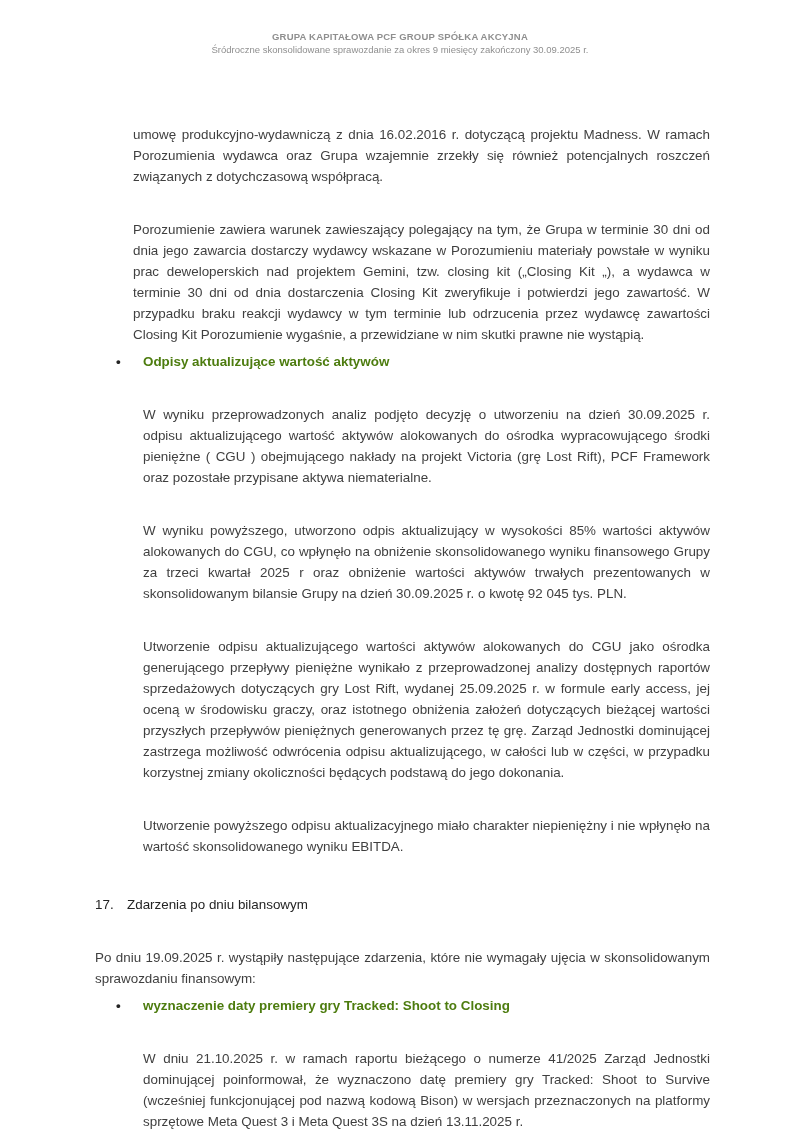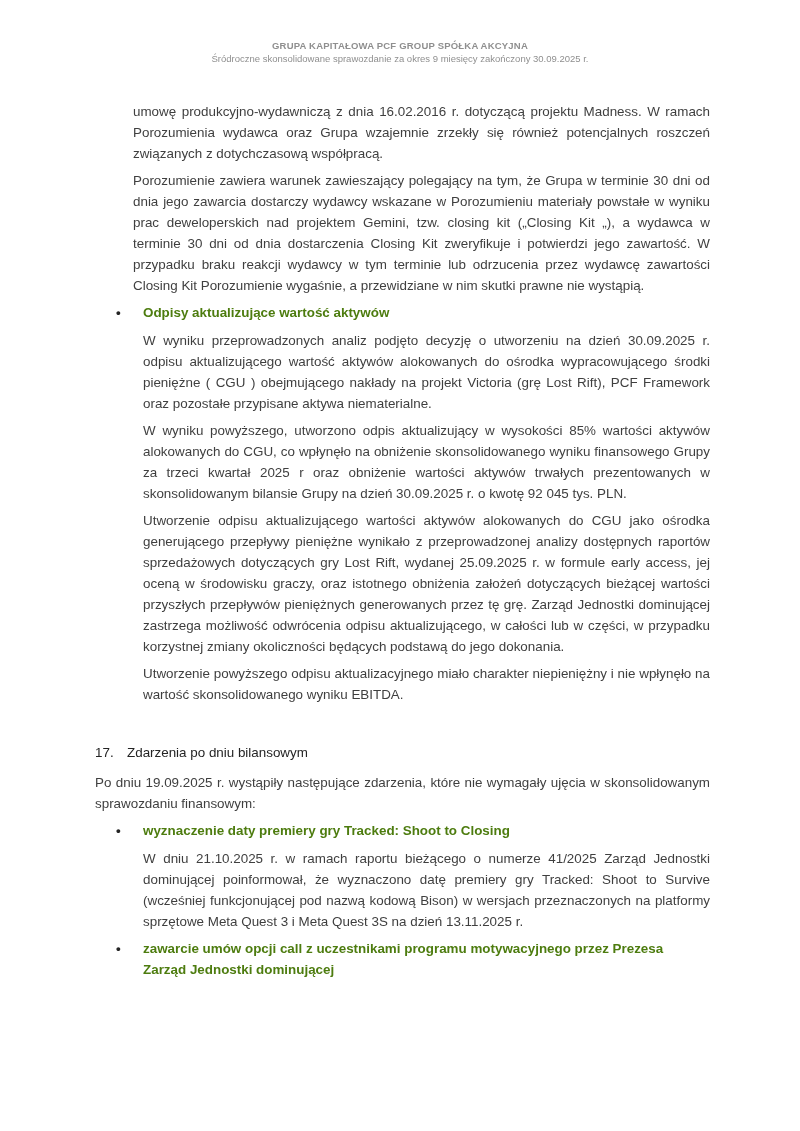--- a/index.html
+++ b/index.html
@@ -10,39 +10,40 @@
     width: 800px;
     height: 1131px;
     margin: 0 auto;
     background: #ffffff;
     font-family: "Liberation Sans", "DejaVu Sans", sans-serif;
     color: #3f3f3f;
     overflow: hidden;
   }
   
   .doc-header {
-    padding-top: 39px;
+    padding-top: 30px;
     text-align: center;
     color: #8f8f8f;
     font-size: 9.5px;
     line-height: 13px;
   }
   .doc-header .company {
     font-weight: 700;
     letter-spacing: 0.2px;
   }
   
   .content {
     padding: 36px 90px 0 95px;
     font-size: 13.4px;
     line-height: 21px;
   }
   p.para {
     text-align: justify;
     margin-bottom: 6px;
+    margin-top: 32px;
   }
   .indent { margin-left: 38px; }       
   .bindent { margin-left: 48px; }      
   .mb20 { margin-bottom: 20px; }
   .mb16 { margin-bottom: 16px; }
   .mb10 { margin-bottom: 10px; }
   .mb12 { margin-bottom: 12px; }
   .mb7  { margin-bottom: 7px; }
   
   .bullet-item {

